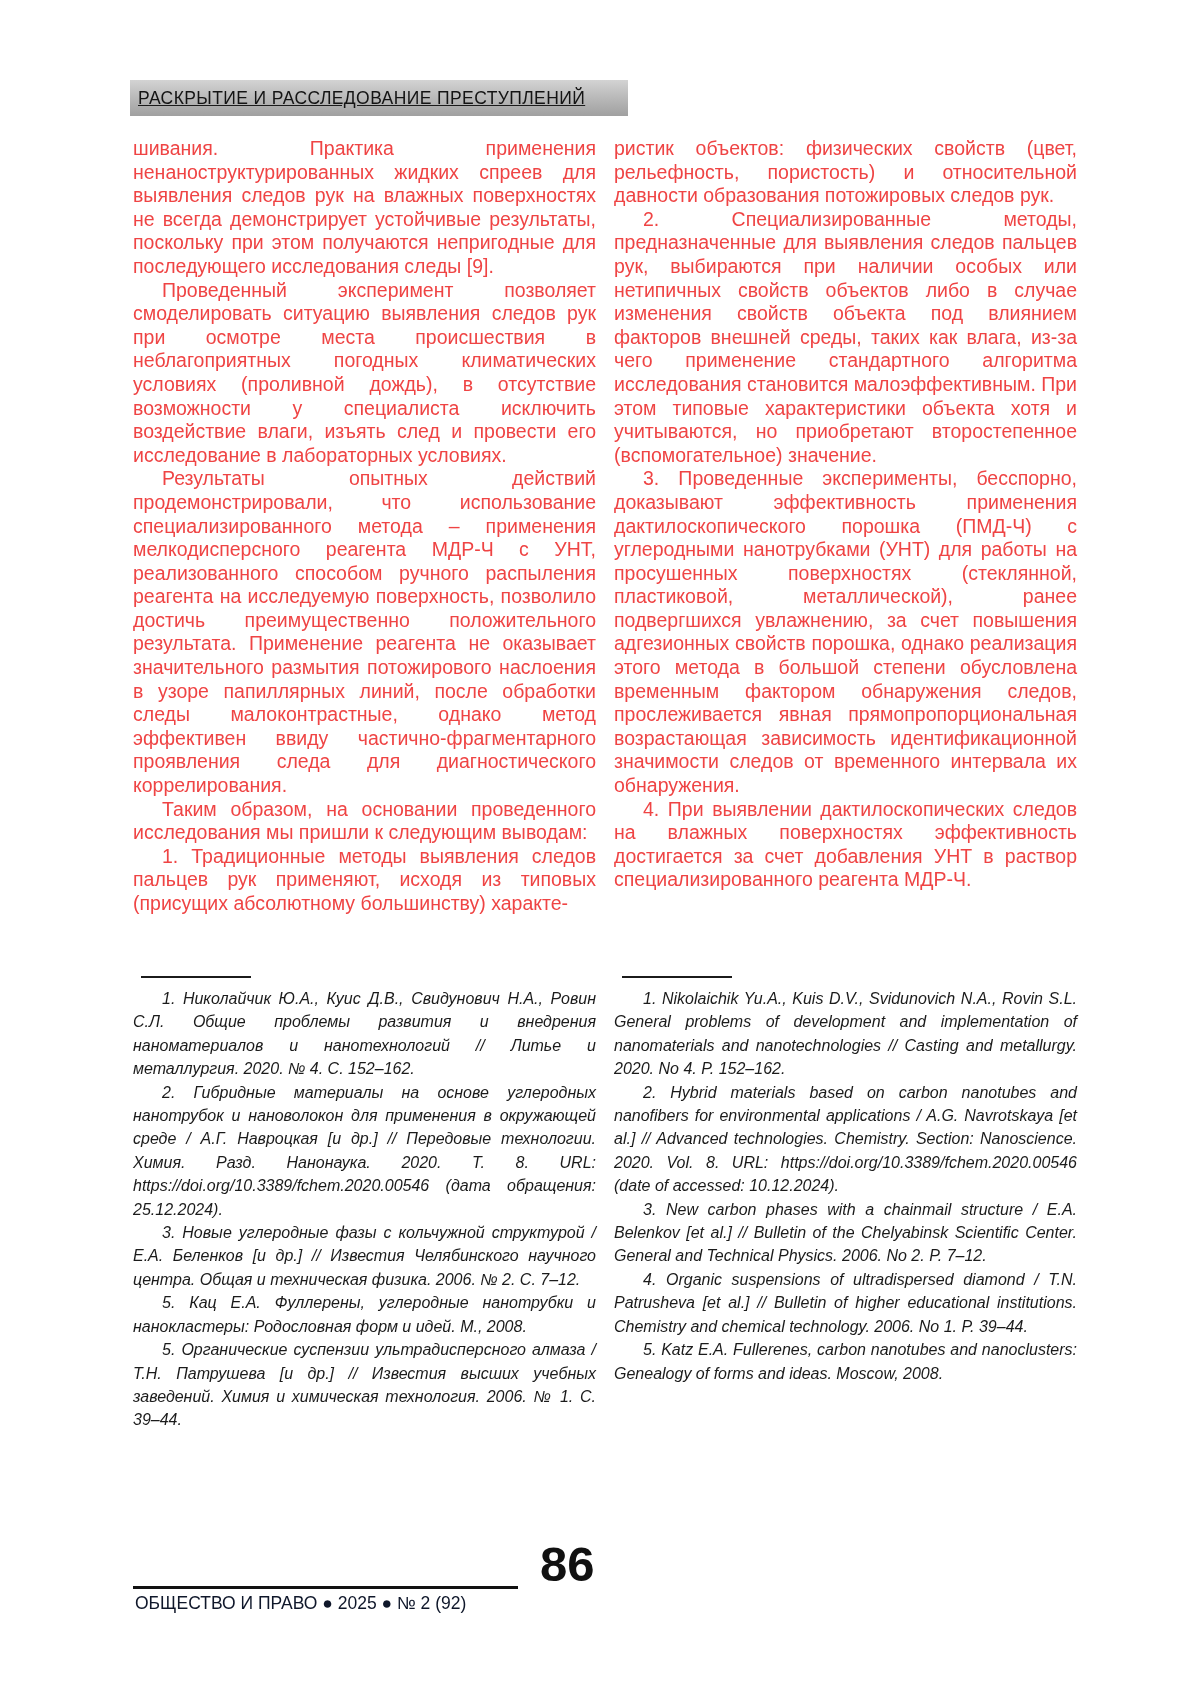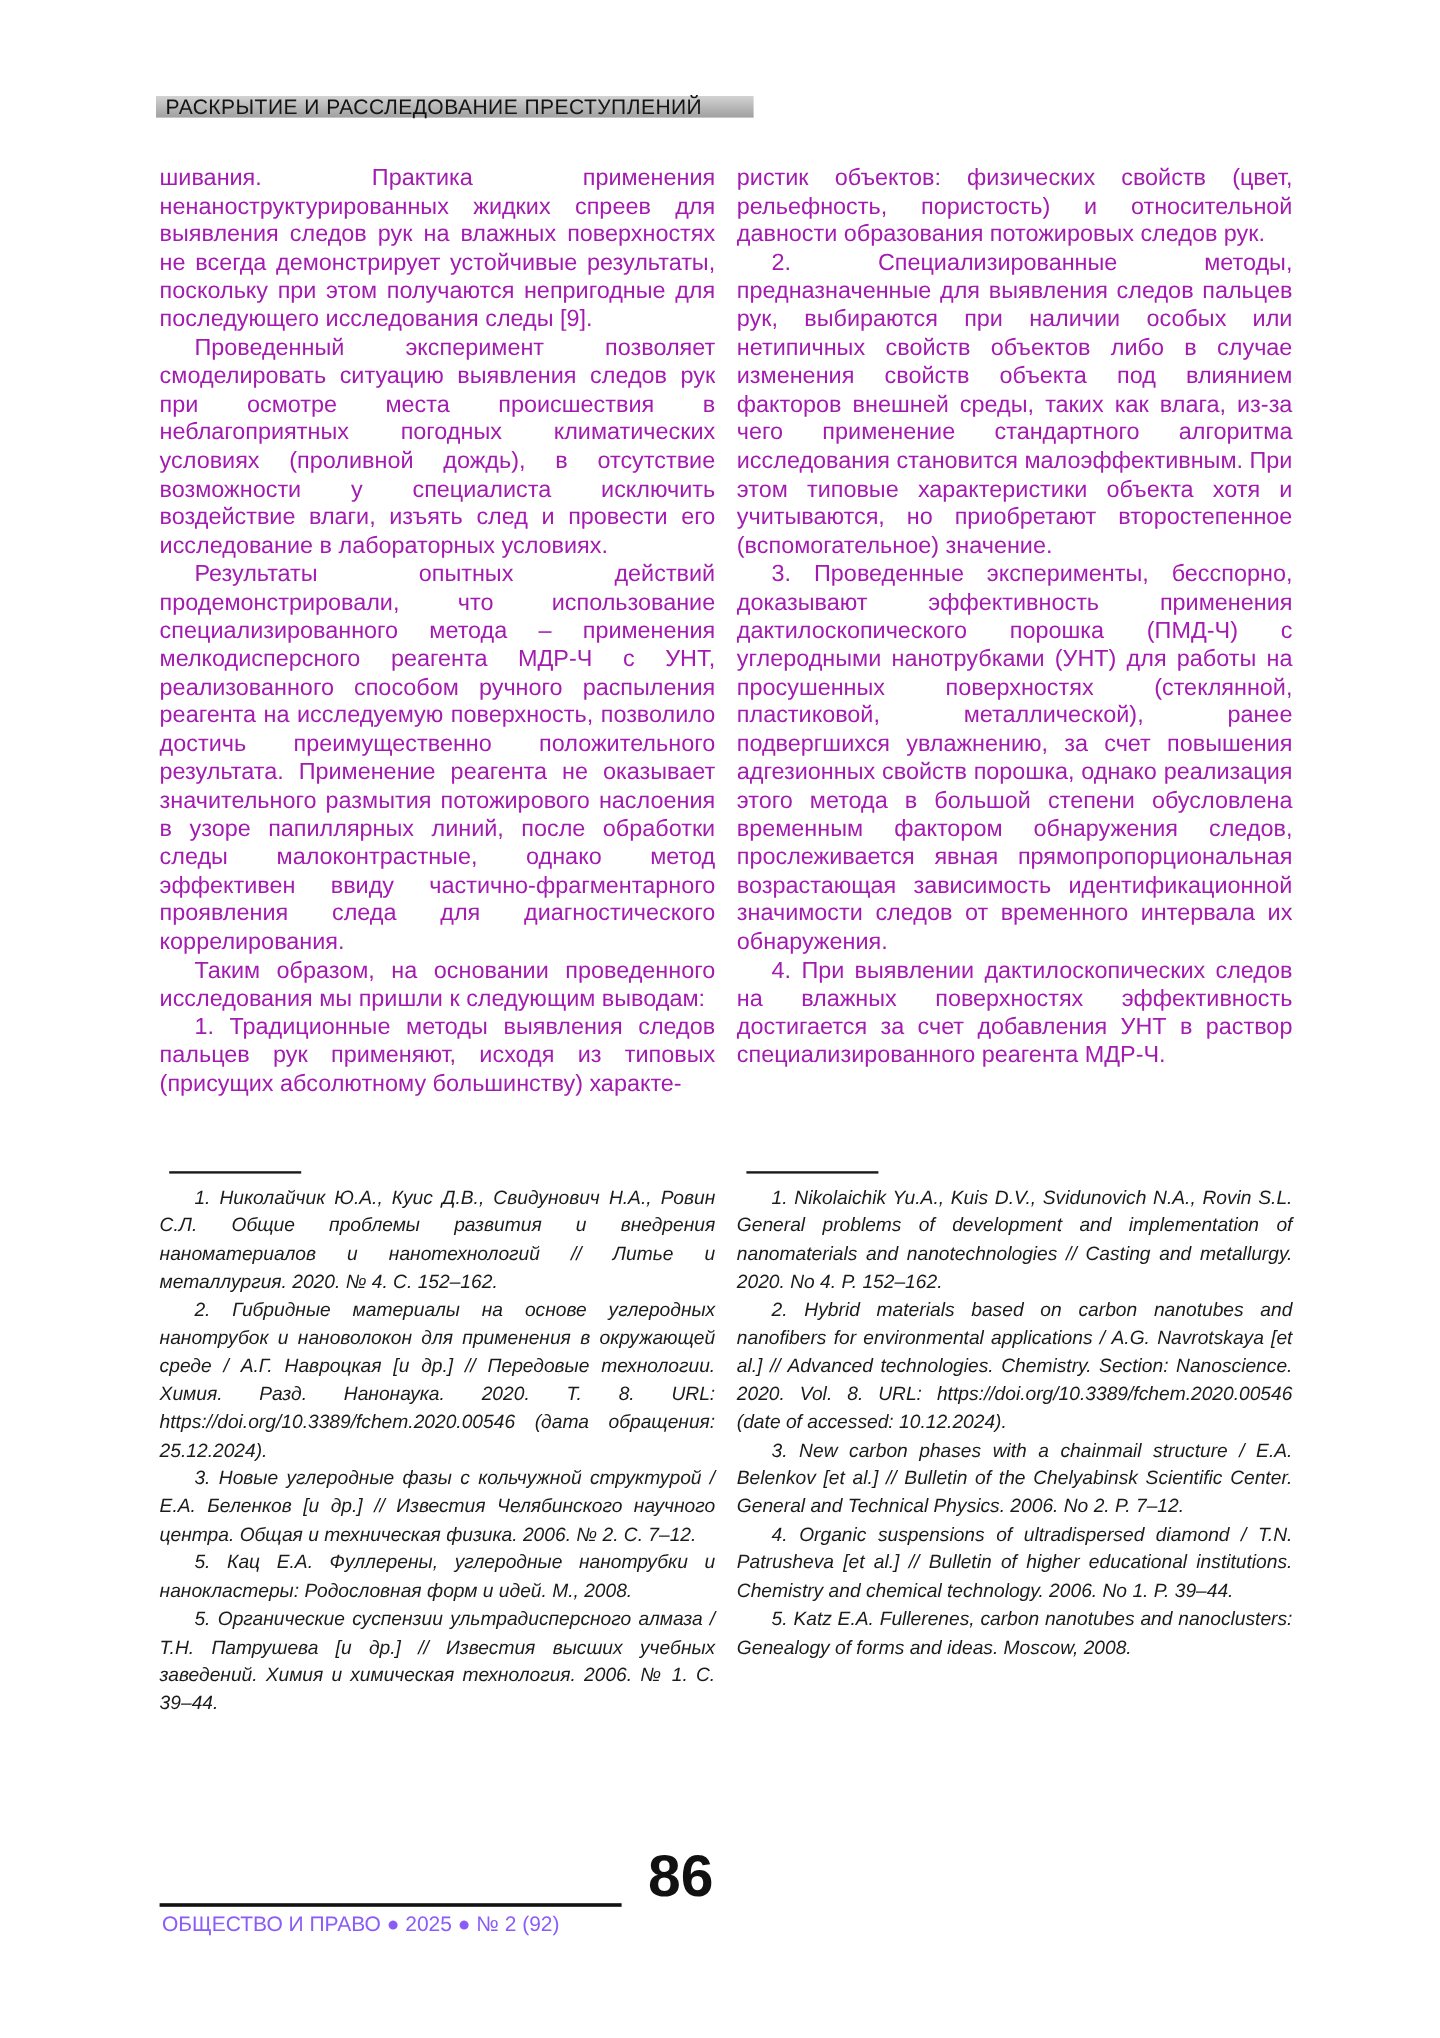--- a/index.html
+++ b/index.html
@@ -6,38 +6,38 @@
   .page {
     position:relative;
     width:1200px; height:1698px;
     background:#ffffff;
     font-family:"Liberation Sans","DejaVu Sans",sans-serif;
     color:#1b1b1b;
     overflow:hidden;
   }
   .header-bar {
     position:absolute; left:130px; top:80px;
-    width:498px; height:18px;
+    width:498px; height:36px;
     background:linear-gradient(180deg,#d3d3d3 0%,#b6b6b6 55%,#a0a0a0 100%);
     display:flex; align-items:center;
-    padding-left:8px; box-sizing:border-box;
+    padding-left:8px; box-sizing:border-box;text-decoration:underline;
   }
   .header-bar span {
     font-size:17.5px; letter-spacing:0.4px; color:#141414; white-space:nowrap;
   }
   .col {
     position:absolute; top:137px; width:463px;
   }
   .col.left  { left:133px; }
   .col.right { left:614px; }
   .col p {
     margin:0; text-align:justify;
     font-size:19.5px; line-height:23.6px;
     text-indent:29px;
-    color:#a21caf;
+    color:#ef4444;
   }
   .col p.cont { text-indent:0; }
   .fnblock {
     position:absolute; top:976px; width:463px;
   }
   .fnblock.left  { left:133px; }
   .fnblock.right { left:614px; }
   .fnrule {
     width:110px; height:2px; background:#1b1b1b;
     margin:0 0 9px 8px;
@@ -52,21 +52,21 @@
   .footer-rule {
     position:absolute; left:133px; top:1586px;
     width:385px; height:3px; background:#111111;
   }
   .page-number {
     position:absolute; left:540px; top:1540px;
     font-size:49px; font-weight:bold; line-height:1; color:#111111;
   }
   .footer-line {
     position:absolute; left:135px; top:1593px;
-    font-size:17.5px; color:#8b5cf6; white-space:nowrap;
+    font-size:17.5px; color:#0f172a; white-space:nowrap;
   }
 </style>
 </head>
 <body>
 
 <div class="page">
 
   <div class="header-bar">
     <span>РАСКРЫТИЕ И РАССЛЕДОВАНИЕ ПРЕСТУПЛЕНИЙ</span>
   </div>

